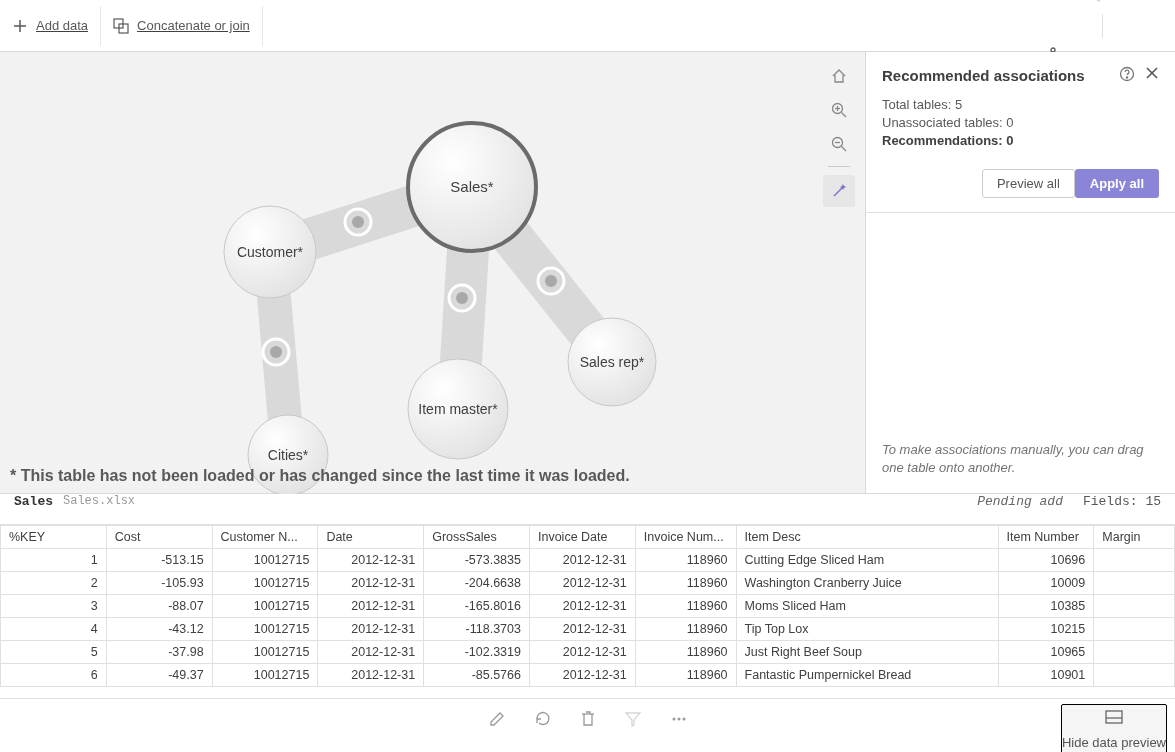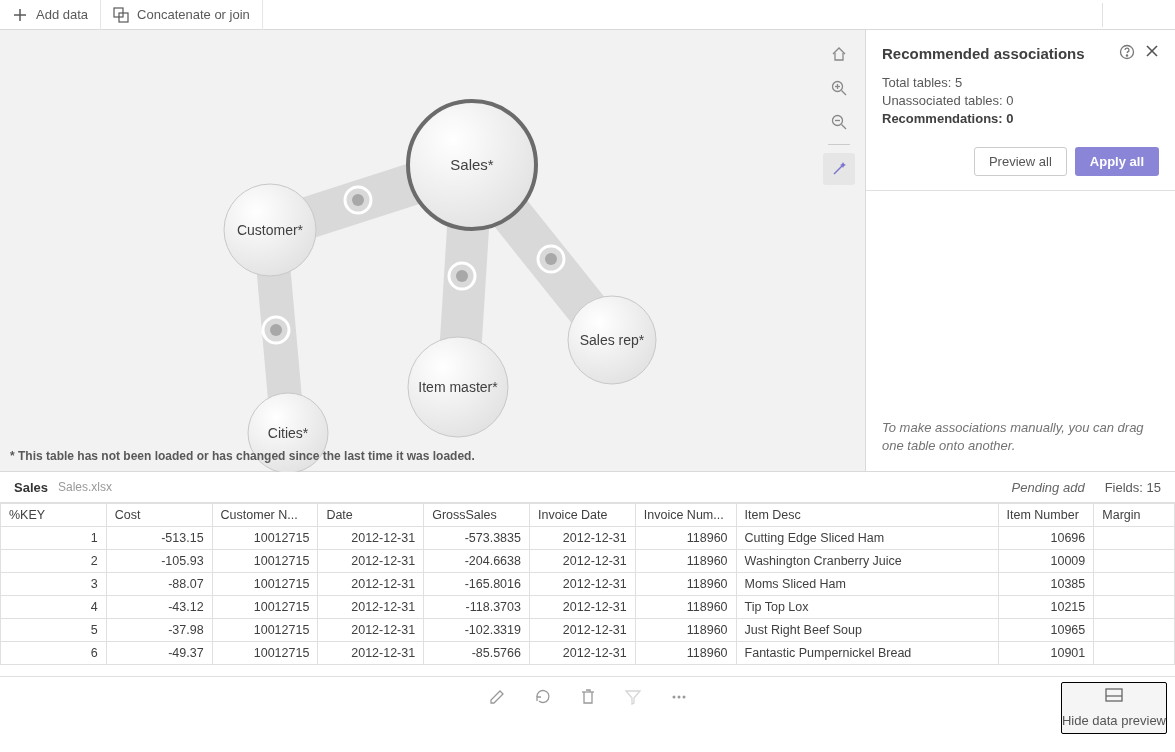--- a/index.html
+++ b/index.html
@@ -1,47 +1,47 @@
 <!DOCTYPE html>
 <html><head>
 <meta charset="utf-8">
 <style>
   * { box-sizing: border-box; margin: 0; padding: 0; }
   body { font-family: "Segoe UI", Arial, sans-serif; font-size: 13px; color: #404040; width:1175px; height:752px; overflow:hidden; background:#fff;}
-  .toolbar { display:flex; align-items:center; height:30px; border-bottom:1px solid #d9d9d9; background:#fff; }
+  .toolbar { display:flex; align-items:center; height:52px; border-bottom:1px solid #d9d9d9; background:#fff;text-decoration:underline; }
   .tb-left { display:flex; align-items:center; flex:1; }
   .tb-btn { display:flex; align-items:center; height:40px; padding:0 12px; border-right:1px solid #e6e6e6; cursor:pointer; color:#595959; gap:8px;}
   .tb-btn span.icon { display:inline-flex; align-items:center; justify-content:center; width:16px; height:16px; }
   .tb-right { display:flex; align-items:center; gap:0;flex-direction:column; }
   .tb-right .ic-btn { width:38px; height:40px; display:flex; align-items:center; justify-content:center; color:#999; cursor:pointer; }
   .tb-right .sep { width:1px; height:24px; background:#e0e0e0; margin:0 4px;}
   .assoc-drop { display:flex; align-items:center; gap:8px; padding:0 14px; height:40px; cursor:pointer; color:#595959; }
   .load-data { display:flex; align-items:center; gap:16px; padding:0 16px; height:40px; border:1px solid #0a8a4a; color:#0a8a4a; font-weight:500; cursor:pointer; background:#fff; }
   .main { display:flex; height:442px; border-bottom:1px solid #d9d9d9; }
   .canvas-wrap { flex:1; position:relative; background:#f2f2f2; }
   .canvas-tools { position:absolute; right:10px; top:10px; display:flex; flex-direction:column; gap:6px; align-items:center; }
   .canvas-tools .ct { width:28px; height:28px; display:flex; align-items:center; justify-content:center; color:#888; cursor:pointer; }
   .canvas-tools .hr { width:22px; height:1px; background:#ccc; margin:2px 0;}
   .canvas-tools .magic { background:#e6e6e6; border-radius:3px; width:32px; height:32px;}
   svg.graph { position:absolute; left:0; top:0; }
-  .footnote { position:absolute; left:10px; bottom:8px; color:#595959; font-size:12px; font-weight:600;}
+  .footnote { position:absolute; left:10px; bottom:8px; color:#595959; font-size:16px; font-weight:600;}
   .side-panel { width:310px; border-left:1px solid #d9d9d9; background:#fff; display:flex; flex-direction:column;}
   .sp-header { padding:14px 16px 6px 16px; }
   .sp-title-row { display:flex; align-items:center; justify-content:space-between; margin-bottom:12px;}
   .sp-title { font-size:15px; font-weight:600; color:#404040;}
   .sp-title-row .icons { display:flex; gap:10px; color:#666;}
   .sp-line { color:#595959; font-size:13px; margin:3px 0;}
   .sp-line.bold { font-weight:600; color:#404040;}
-  .sp-actions { display:flex; justify-content:flex-end; gap:8px; padding:12px 16px 14px 16px; border-bottom:1px solid #e0e0e0;}
+  .sp-actions { display:flex; justify-content:flex-end; padding:12px 16px 14px 16px; border-bottom:1px solid #e0e0e0;}
   .btn { padding:6px 14px; border-radius:3px; font-size:13px; cursor:pointer; border:1px solid transparent;}
   .btn-secondary { background:#fff; border:1px solid #ccc; color:#555;}
   .btn-primary { background:#8a85d6; color:#fff; font-weight:600;}
   .sp-body { flex:1; }
   .sp-hint { padding:14px 16px 16px 16px; color:#737373; font-style:italic; font-size:13px; line-height:1.4;}
-  .preview-header { display:flex; align-items:center; padding:0 14px; height:30px; }
+  .preview-header { display:flex; align-items:flex-start; padding:0 14px; height:30px;font-family:Liberation Mono, monospace; }
   .preview-header .name { font-weight:700; color:#333; margin-right:10px;}
   .preview-header .file { color:#999; font-size:12px; flex:1;}
   .preview-header .pending { color:#666; font-style:italic; margin-right:20px;}
   .preview-header .fields { color:#595959;}
   .grid { height:174px; overflow:hidden; border-top:1px solid #e0e0e0;}
   table { border-collapse:collapse; width:100%; table-layout:fixed;}
   th, td { border:1px solid #e0e0e0; padding:4px 8px; height:23px; font-size:12.5px; white-space:nowrap; overflow:hidden; text-overflow:ellipsis; }
   th { text-align:left; font-weight:400; color:#404040; background:#fff; }
   td.num { text-align:right; }
   .bottom-bar { height:40px; display:flex; align-items:center; justify-content:center; border-top:1px solid #e0e0e0; position:relative; background:#fff;}

